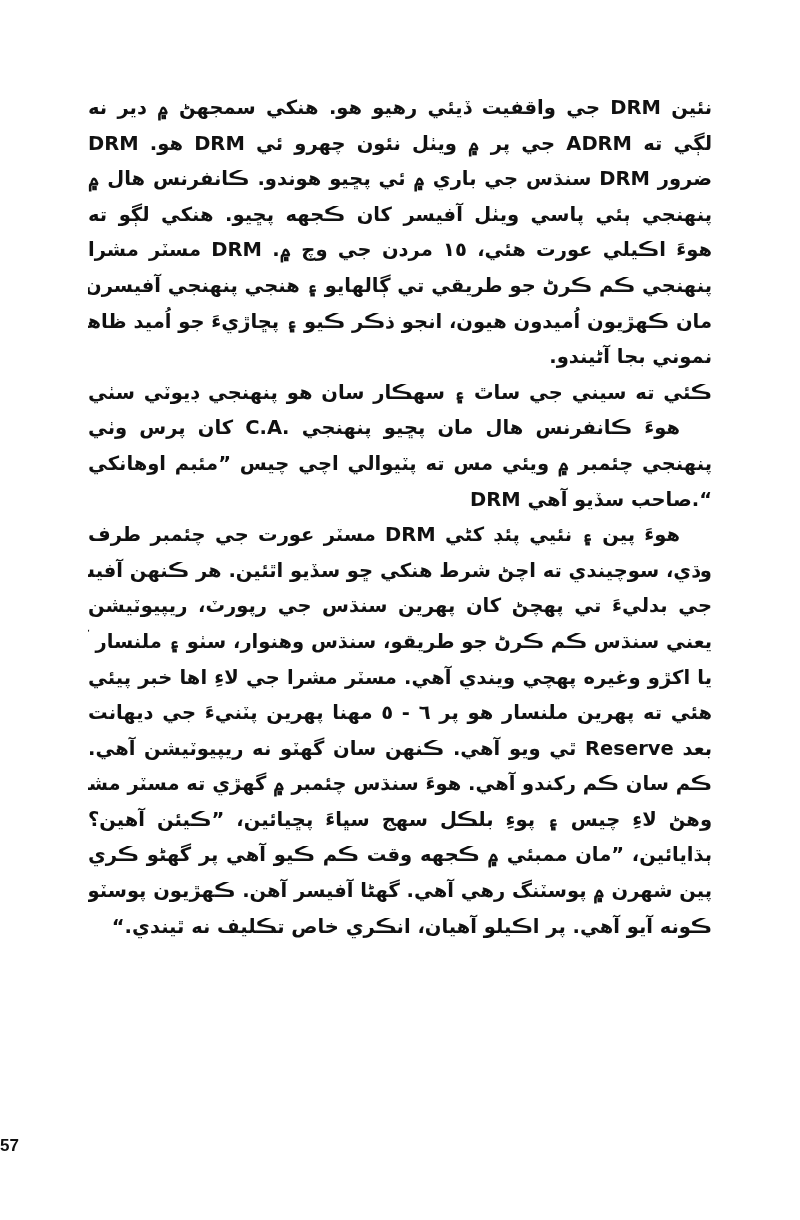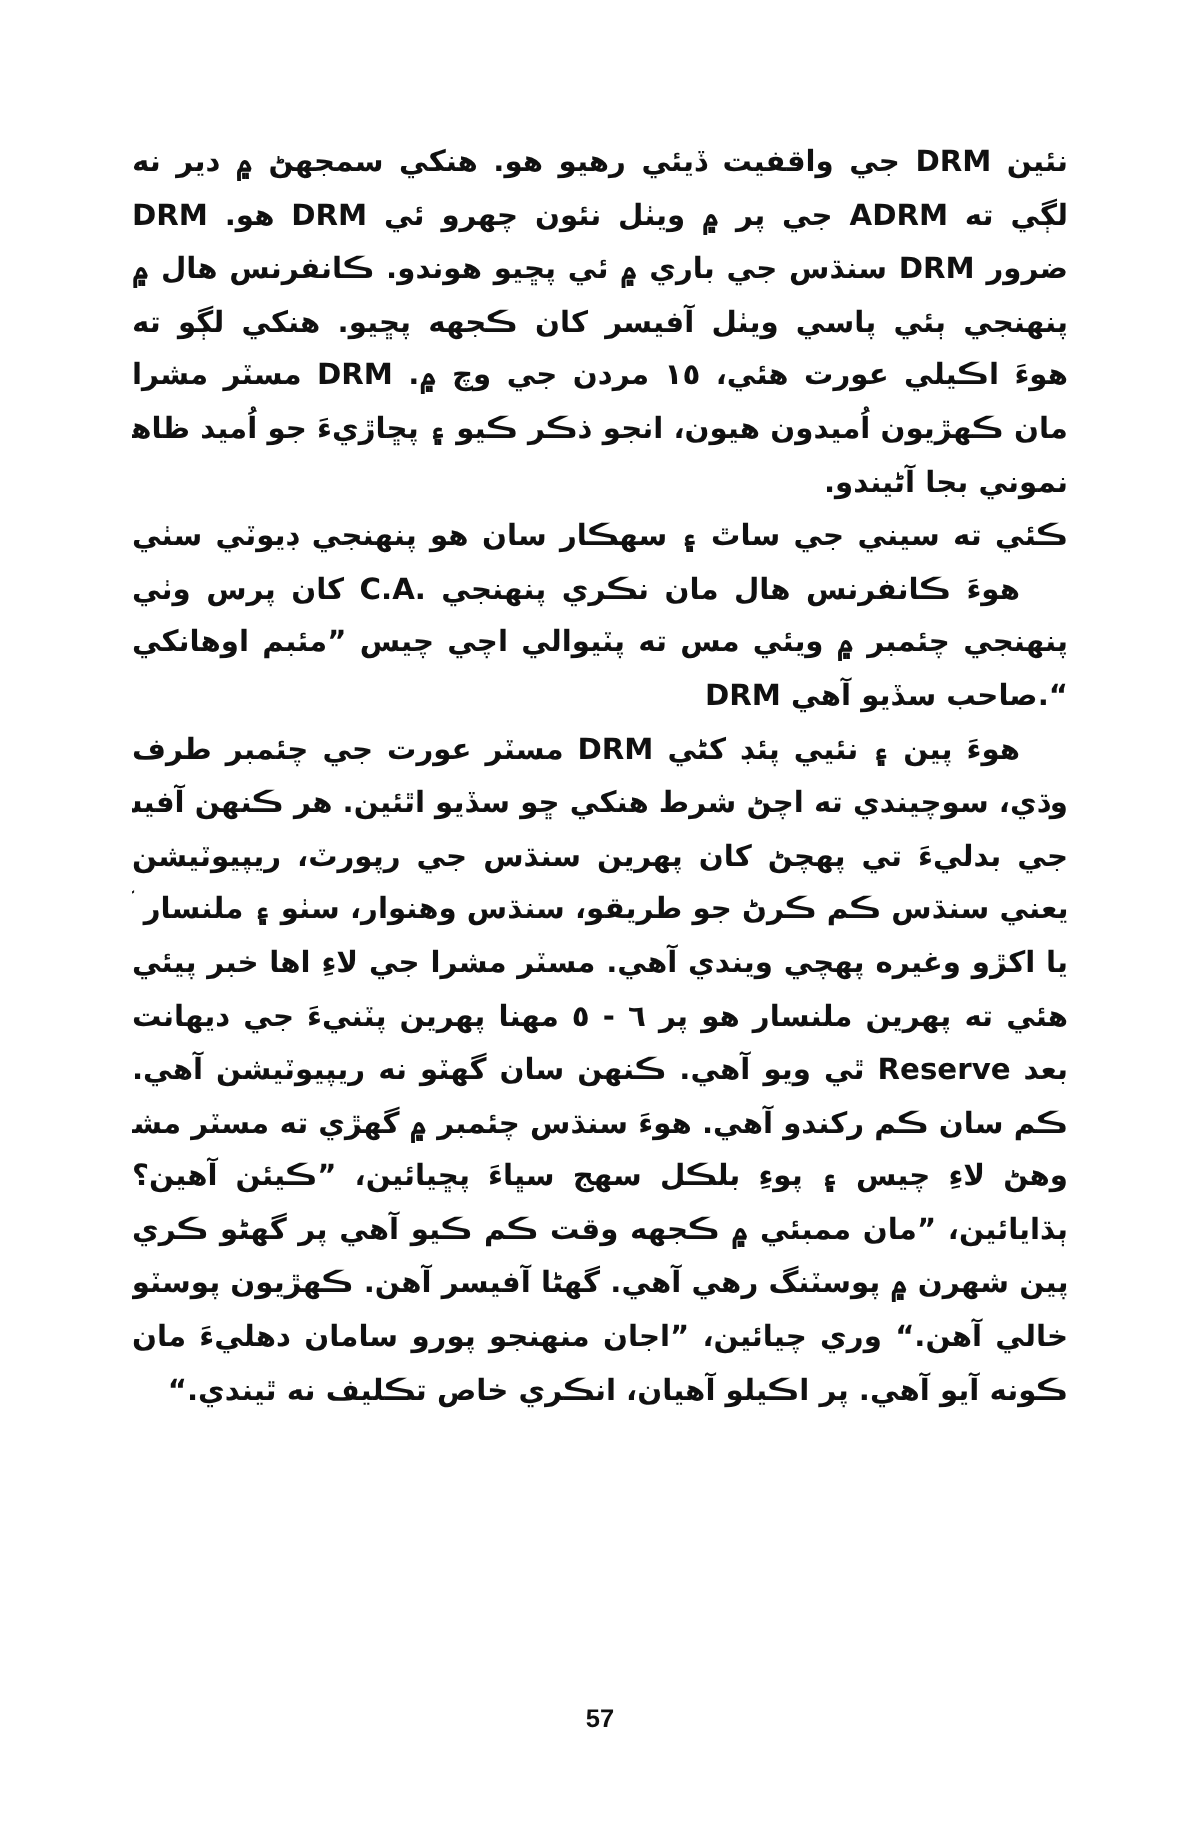--- a/index.html
+++ b/index.html
@@ -45,63 +45,63 @@
       text-align-last: right;
     }
     .line.indent {
       padding-right: 32px;
     }
     .page-number {
       position: absolute;
       left: 0;
       width: 800px;
       top: 1124px;
-      text-align: center;
+      text-align: left;
       font-family: "Liberation Sans", sans-serif;
       font-weight: bold;
       font-size: 17px;
       color: #111111;
       direction: ltr;
     }
   </style>
 </head>
 <body>
 
 <div class="page">
   <div class="text-block">
 
     <div>
       <div class="line">نئين DRM جي واقفيت ڏيئي رهيو هو. هنکي سمجهڻ ۾ دير نه</div>
       <div class="line">لڳي ته ADRM جي پر ۾ ويٺل نئون چهرو ئي DRM هو. DRM</div>
       <div class="line">ضرور DRM سنڌس جي باري ۾ ئي پڇيو هوندو. ڪانفرنس هال ۾</div>
       <div class="line">پنهنجي ٻئي پاسي ويٺل آفيسر کان ڪجهه پڇيو. هنکي لڳو ته</div>
       <div class="line">هوءَ اڪيلي عورت هئي، ١٥ مردن جي وچ ۾. DRM مسٽر مشرا</div>
+      <div class="line">پنهنجي ڪم ڪرڻ جو طريقي تي ڳالهايو ۽ هنجي پنهنجي آفيسرن</div>
       <div class="line">مان ڪهڙيون اُميدون هيون، انجو ذڪر ڪيو ۽ پڇاڙيءَ جو اُميد ظاهر</div>
       <div class="line last">نموني بجا آڻيندو.</div>
       <div class="line">ڪئي ته سيني جي ساٿ ۽ سهڪار سان هو پنهنجي ڊيوٽي سٺي</div>
     </div>
 
     <div>
-      <div class="line indent">هوءَ ڪانفرنس هال مان نڪري پنهنجي .C.A کان پرس وٺي</div>
+      <div class="line indent">هوءَ ڪانفرنس هال مان پڇيو پنهنجي .C.A کان پرس وٺي</div>
       <div class="line">پنهنجي چئمبر ۾ ويئي مس ته پٽيوالي اچي چيس ”مئبم اوهانکي</div>
       <div class="line last">DRM صاحب سڏيو آهي.“</div>
     </div>
 
     <div>
       <div class="line indent">هوءَ پين ۽ نئيي پئڊ کڻي DRM مسٽر عورت جي چئمبر طرف</div>
       <div class="line">وڌي، سوچيندي ته اچڻ شرط هنکي ڇو سڏيو اٿئين. هر ڪنهن آفيسر</div>
       <div class="line">جي بدليءَ تي پهچڻ کان پهرين سنڌس جي رپورٽ، ريپيوٽيشن</div>
       <div class="line">يعني سنڌس ڪم ڪرڻ جو طريقو، سنڌس وهنوار، سٺو ۽ ملنسار آهي</div>
       <div class="line">يا اکڙو وغيره پهچي ويندي آهي. مسٽر مشرا جي لاءِ اها خبر پيئي</div>
       <div class="line">هئي ته پهرين ملنسار هو پر ٦ - ٥ مهنا پهرين پٽنيءَ جي ديهانت</div>
       <div class="line">بعد Reserve ٿي ويو آهي. ڪنهن سان گهٽو نه ريپيوٽيشن آهي.</div>
       <div class="line">ڪم سان ڪم رکندو آهي. هوءَ سنڌس چئمبر ۾ گهڙي ته مسٽر مشرا</div>
       <div class="line">وهڻ لاءِ چيس ۽ پوءِ بلڪل سهج سڀاءَ پڇيائين، ”ڪيئن آهين؟</div>
       <div class="line">ٻڌايائين، ”مان ممبئي ۾ ڪجهه وقت ڪم ڪيو آهي پر گهڻو ڪري</div>
       <div class="line">پين شهرن ۾ پوسٽنگ رهي آهي. گهڻا آفيسر آهن. ڪهڙيون پوسٽون</div>
-      <div class="line">خالي آهن.“ وري چيائين، ”اجان منهنجو پورو سامان دهليءَ مان</div>
       <div class="line last">ڪونه آيو آهي. پر اڪيلو آهيان، انڪري خاص تڪليف نه ٿيندي.“</div>
     </div>
 
   </div>
 
   <div class="page-number">57</div>
 </div>
 
 </body></html>

